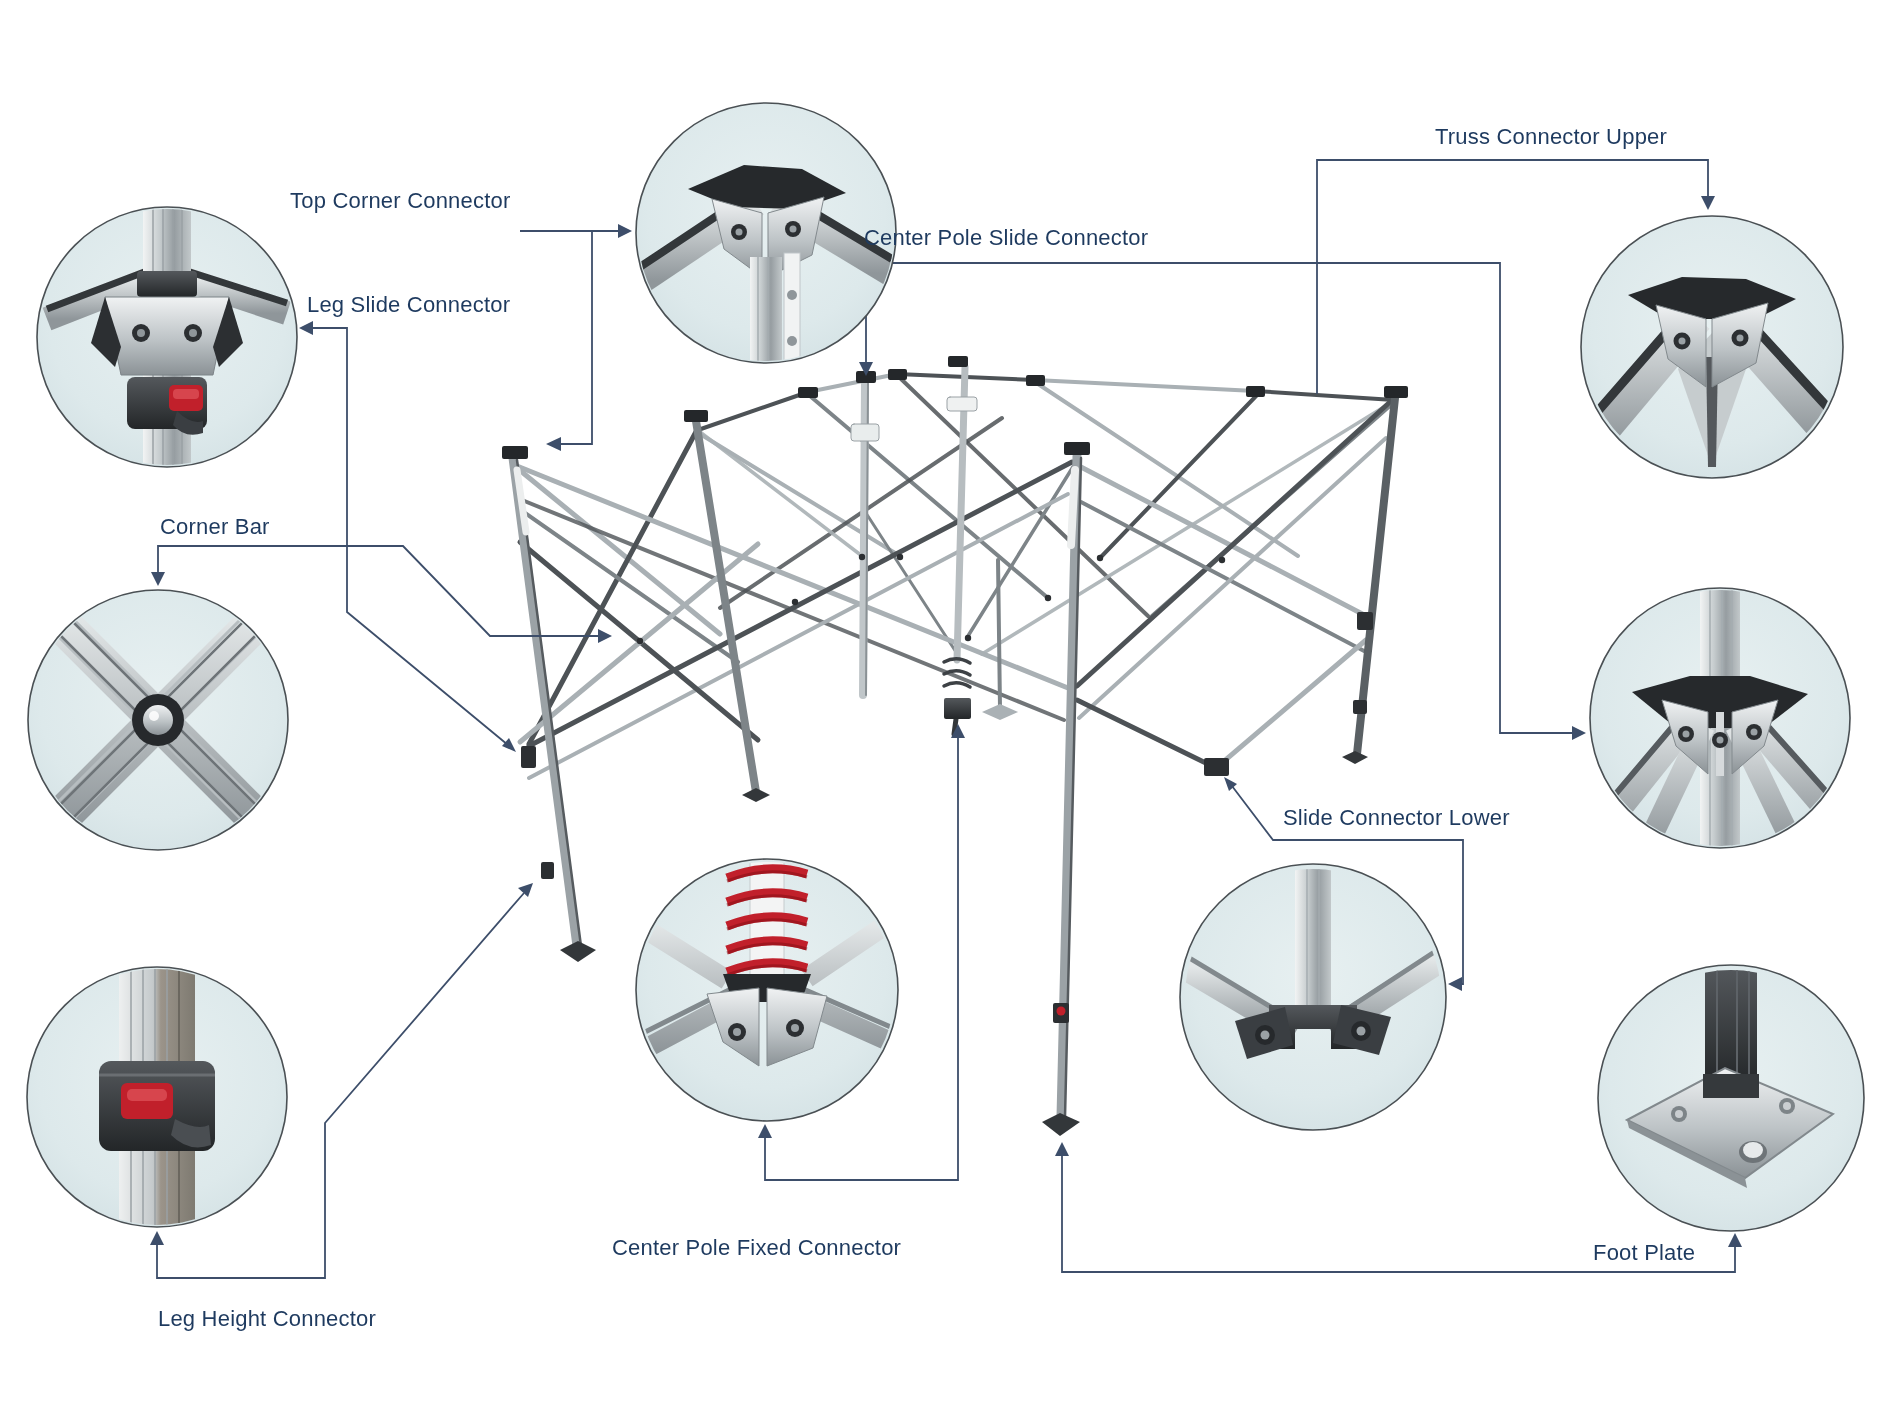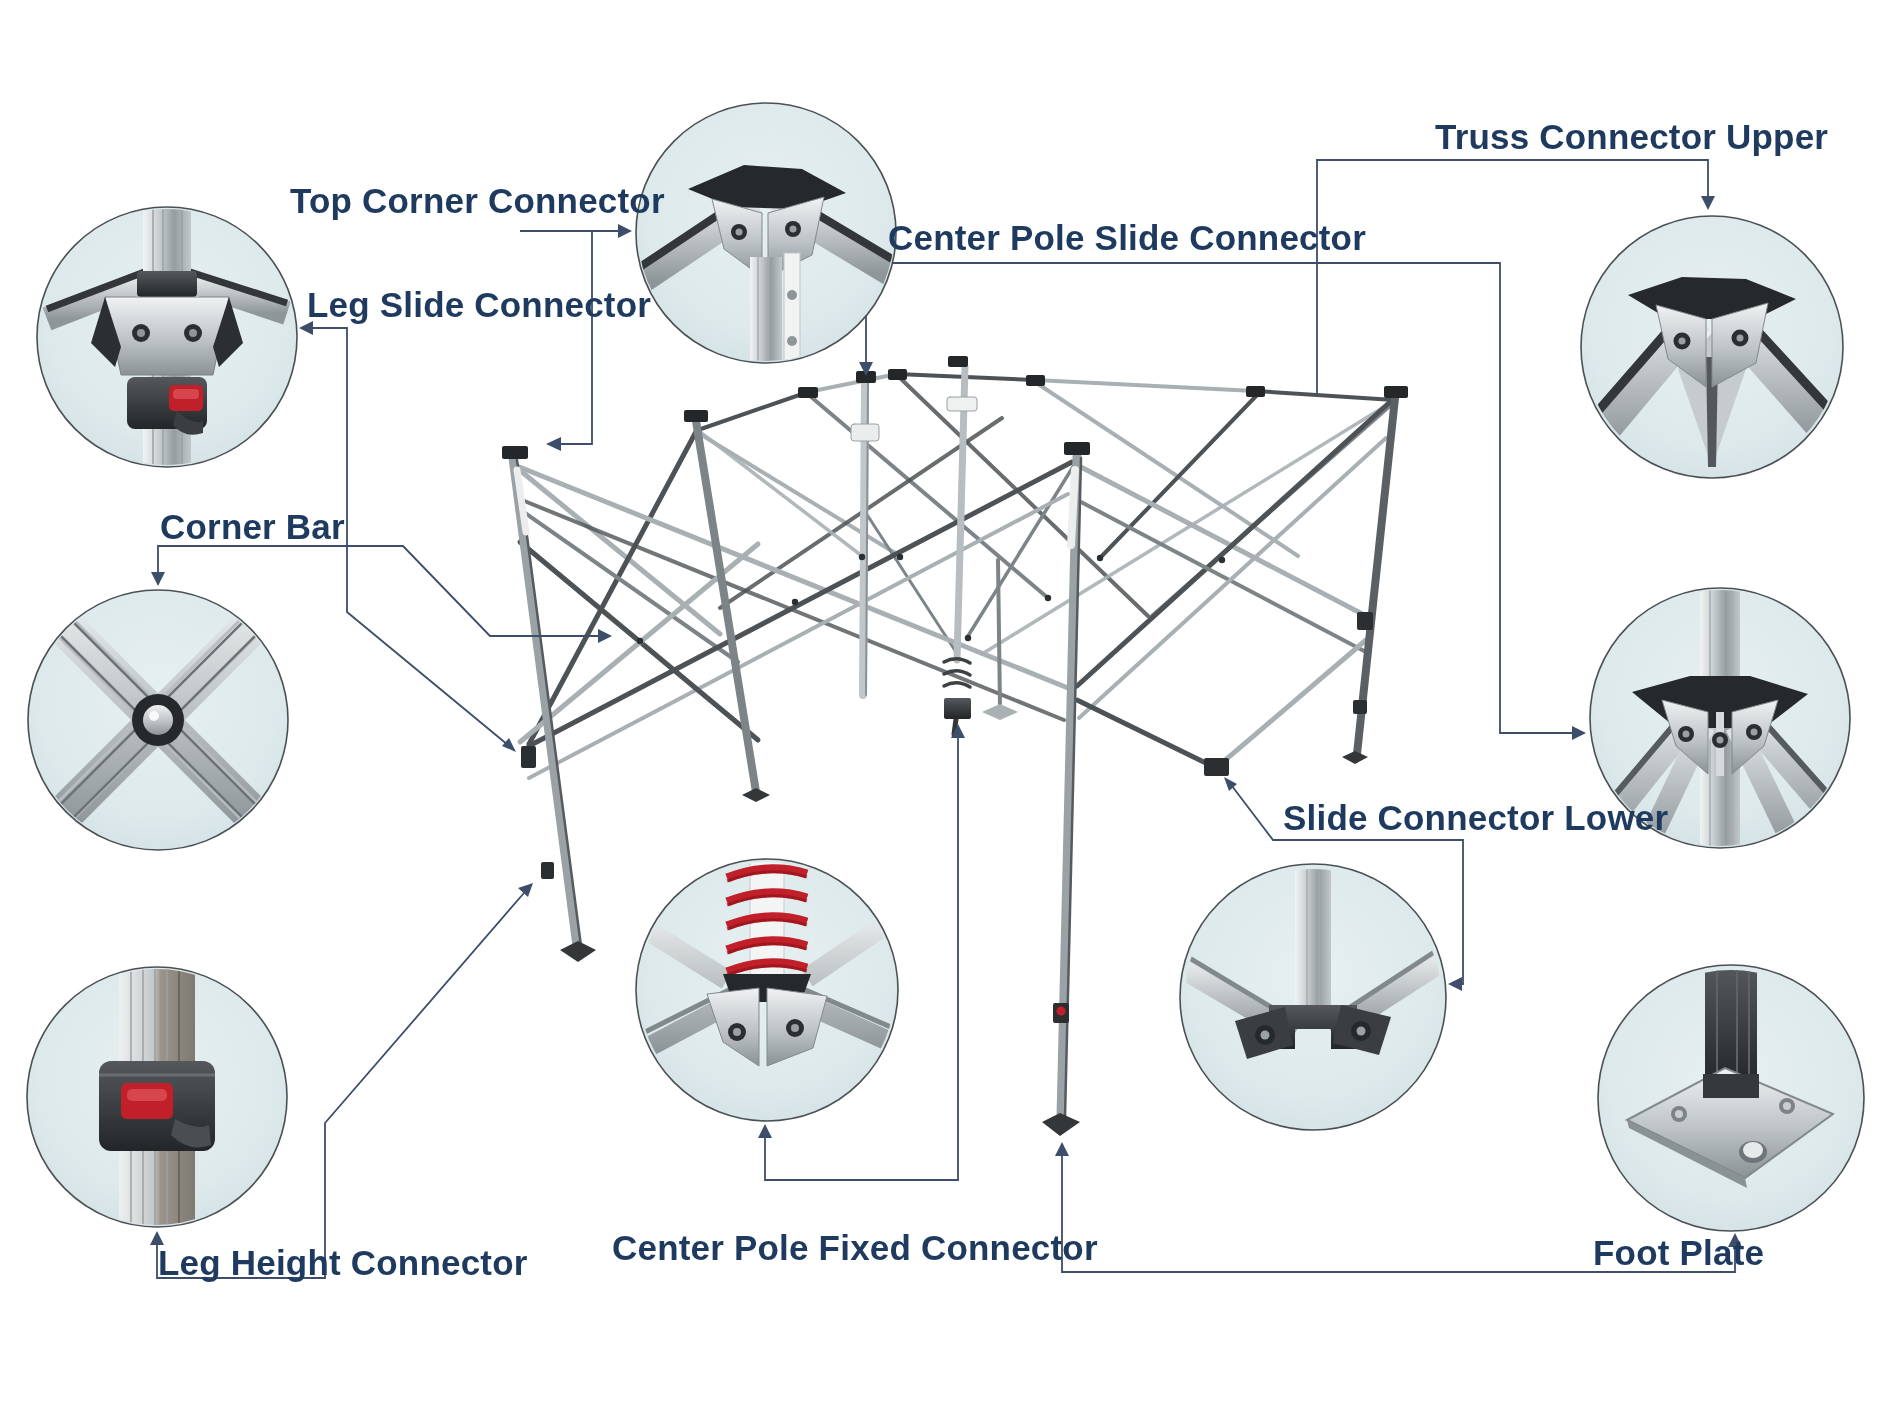--- a/index.html
+++ b/index.html
@@ -4,24 +4,23 @@
 <style>
   html,body{margin:0;padding:0;background:#ffffff;}
   .stage{
     position:relative;width:1900px;height:1416px;background:#ffffff;
     font-family:"Liberation Sans", sans-serif;overflow:hidden;
   }
   .stage svg{position:absolute;left:0;top:0;}
   .label{
     position:absolute;
     color:var(--label-color,#1e3a5f);
-    font-size:35px;line-height:1.1;white-space:nowrap;
+    font-size:22px;line-height:1.1;white-space:nowrap;
     transform:translateY(-50%);
     letter-spacing:0.2px;
-    font-weight:bold;
   }
 </style>
 </head>
 <body>
 
 <div class="stage">
 
 <svg width="1900" height="1416" viewBox="0 0 1900 1416">
   <defs>
     <radialGradient id="circFill" cx="50%" cy="42%" r="65%">
@@ -396,19 +395,19 @@
           <circle cx="56" cy="8" r="4" fill="#caced1"></circle>
       <ellipse cx="22" cy="54" rx="14" ry="11" fill="#6e7478"></ellipse>
       <ellipse cx="22" cy="52" rx="10" ry="8" fill="#e7eaeb"></ellipse>
     </g>
   </g>
 </svg>
 
   <div class="label" style="left:290px;top:201px">Top Corner Connector</div>
   <div class="label" style="left:307px;top:305px">Leg Slide Connector</div>
   <div class="label" style="left:160px;top:527px">Corner Bar</div>
-  <div class="label" style="left:158px;top:1263px">Leg Height Connector</div>
-  <div class="label" style="left:888px;top:238px">Center Pole Slide Connector</div>
+  <div class="label" style="left:158px;top:1319px">Leg Height Connector</div>
+  <div class="label" style="left:864px;top:238px">Center Pole Slide Connector</div>
   <div class="label" style="left:1435px;top:137px">Truss Connector Upper</div>
   <div class="label" style="left:1283px;top:818px">Slide Connector Lower</div>
   <div class="label" style="left:612px;top:1248px">Center Pole Fixed Connector</div>
   <div class="label" style="left:1593px;top:1253px">Foot Plate</div>
 </div>
 
 </body></html>

